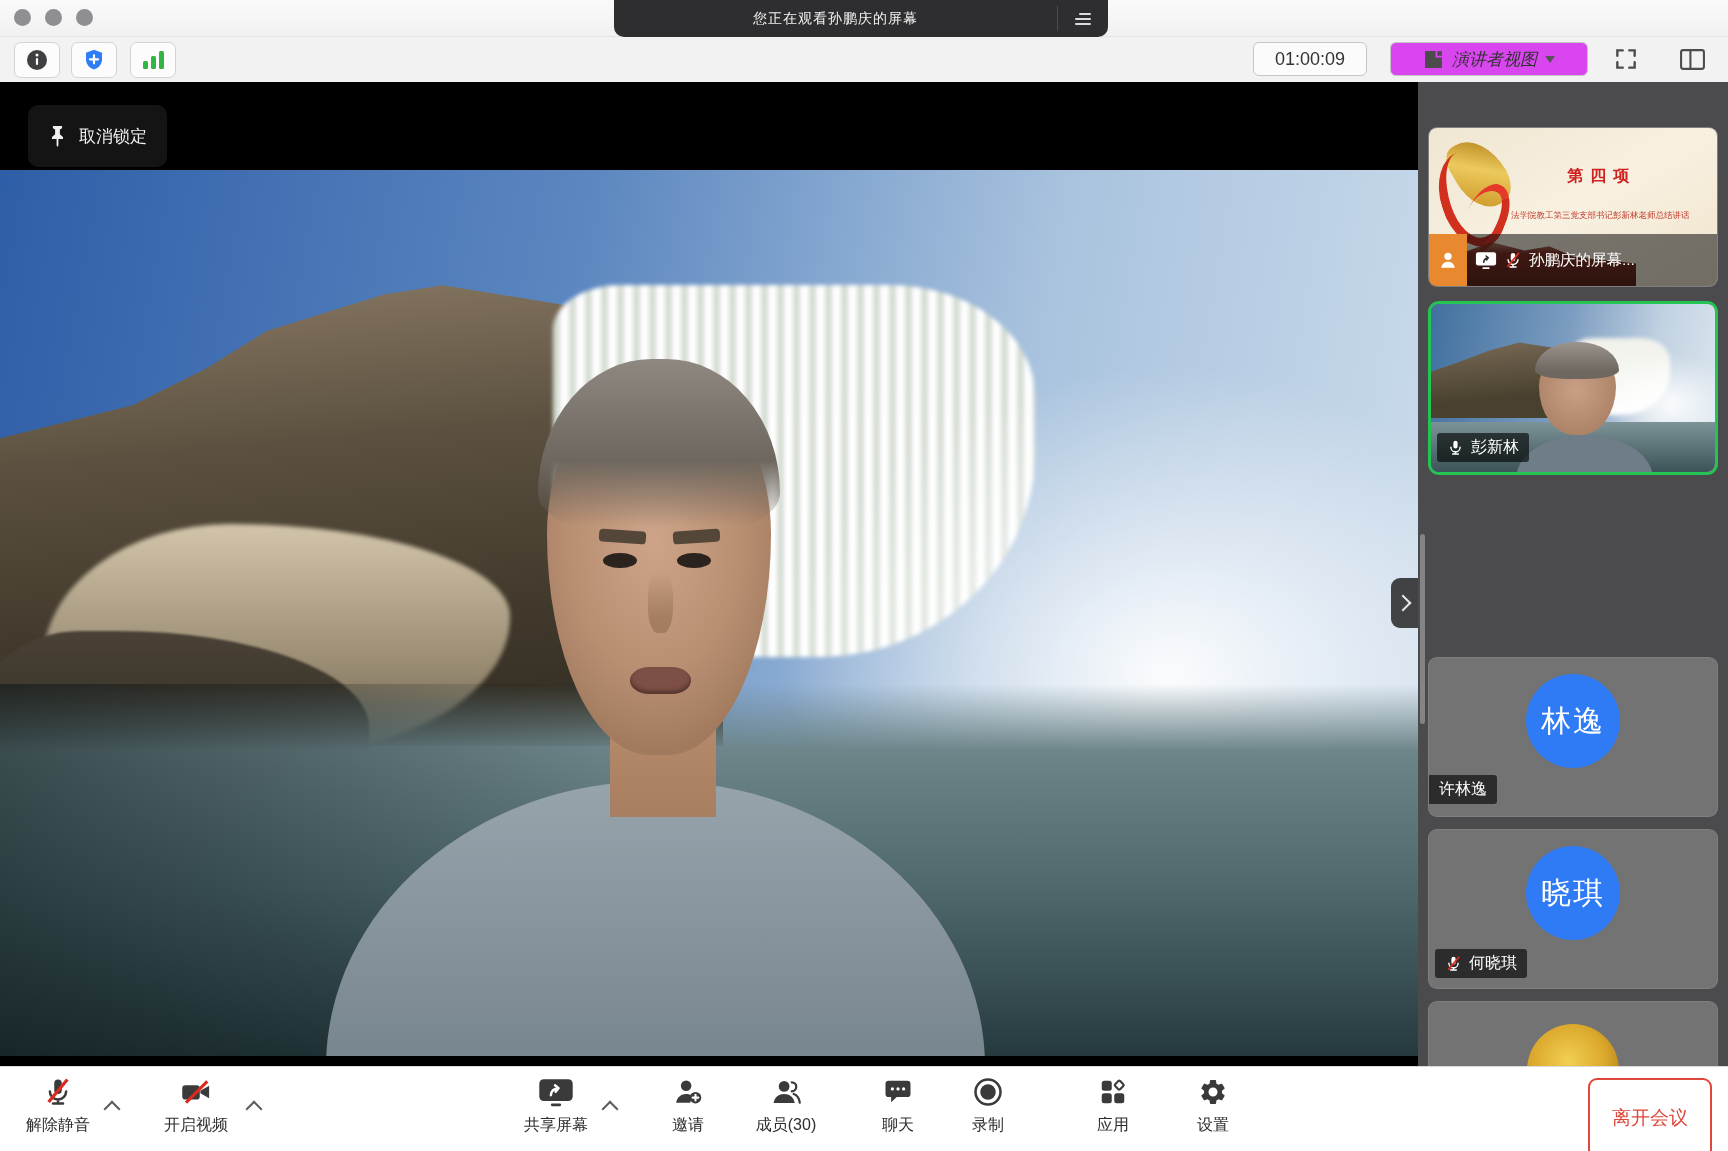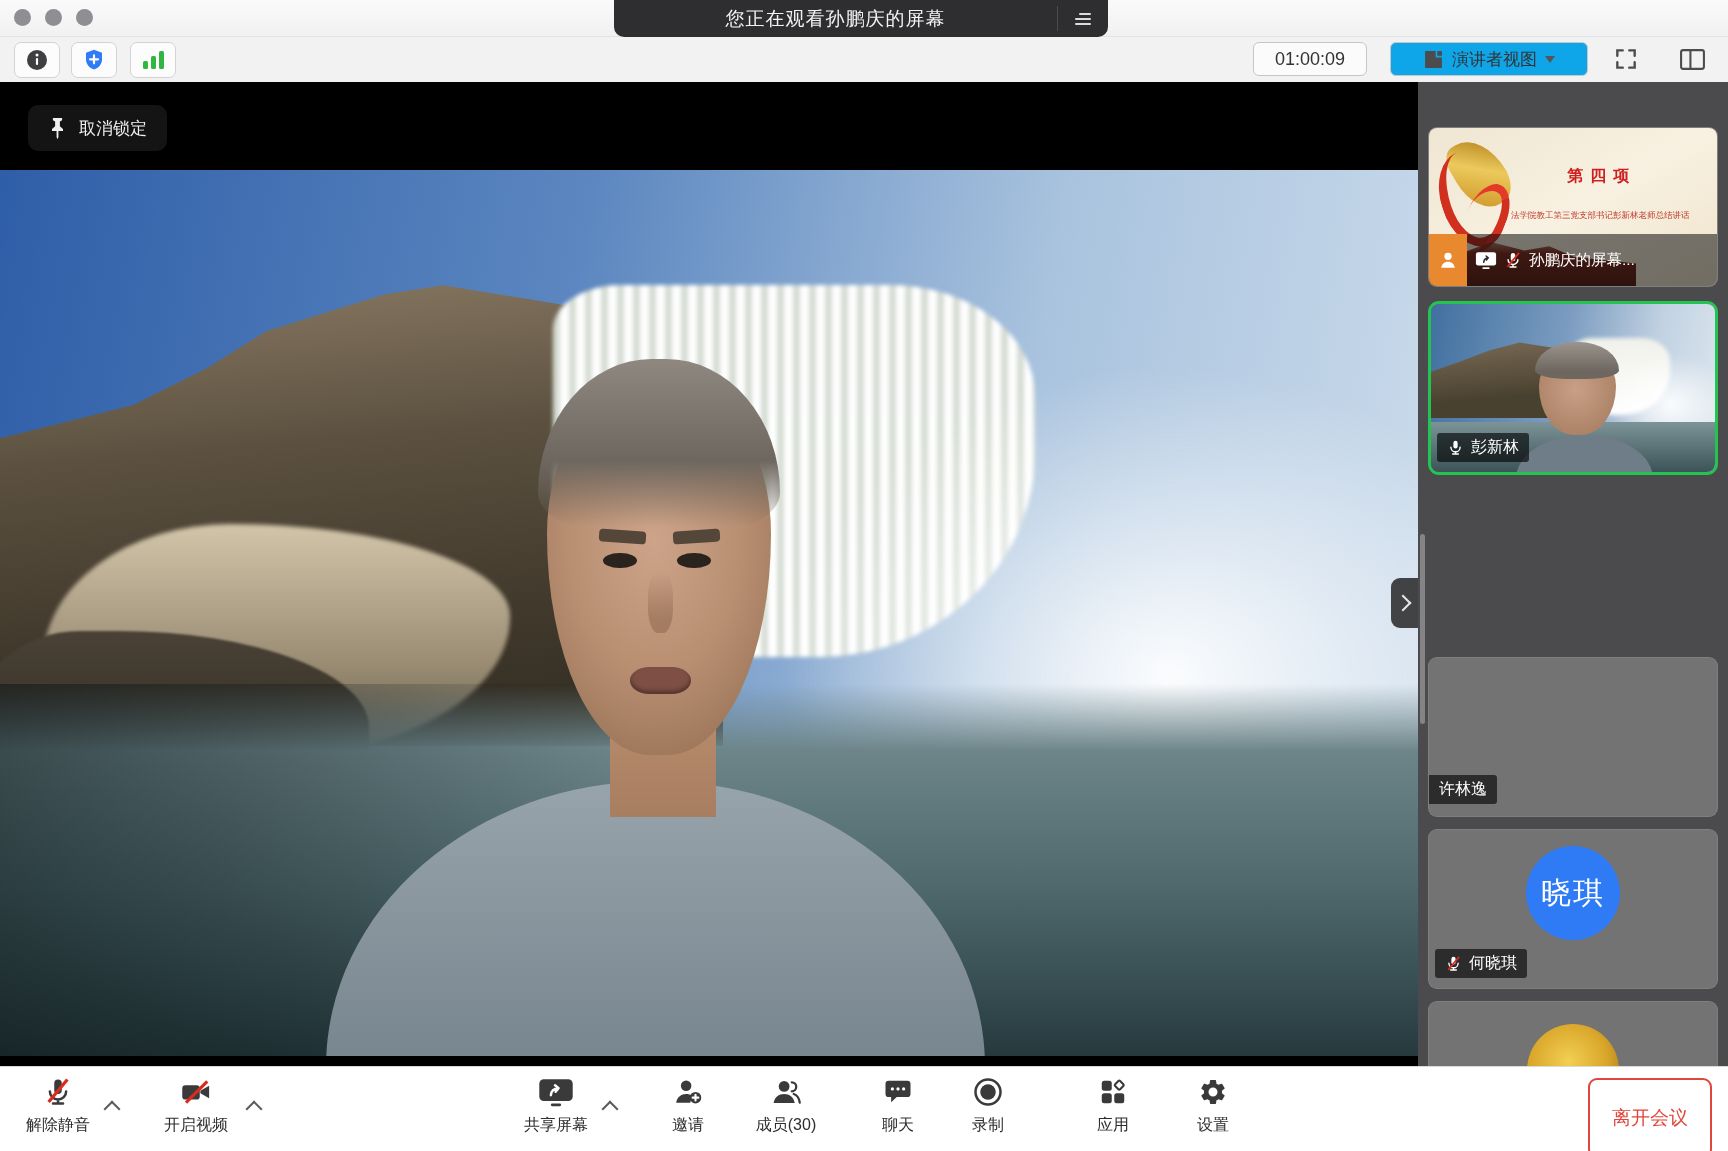--- a/index.html
+++ b/index.html
@@ -3,36 +3,36 @@
 <meta charset="utf-8">
 <style>
   html,body{margin:0;padding:0;background:#000;}
   body{font-family:"Liberation Sans","DejaVu Sans",sans-serif;-webkit-font-smoothing:antialiased;}
   .app{position:relative;width:1728px;height:1151px;overflow:hidden;background:#fff;}
 
   
   .titlebar{position:absolute;left:0;top:0;width:1728px;height:36px;background:linear-gradient(#fafafa,#f1f1f1);border-bottom:1px solid #e3e3e3;}
   .dot{position:absolute;top:9px;width:17px;height:17px;border-radius:50%;background:#8f8f93;}
   .title-pill{position:absolute;left:614px;top:0;width:494px;height:37px;background:#2e2e30;border-radius:0 0 10px 10px;display:flex;align-items:stretch;overflow:hidden;}
-  .title-pill .tp-text{flex:1;display:flex;align-items:center;justify-content:center;color:#f2f2f2;font-size:19px;letter-spacing:1px;}
+  .title-pill .tp-text{flex:1;display:flex;align-items:center;justify-content:center;color:#f2f2f2;font-size:14px;letter-spacing:1px;}
   .tp-div{width:1px;background:#4b4b4d;margin:6px 0;}
   .tp-menu{width:50px;display:flex;align-items:center;justify-content:center;cursor:pointer;}
   .menu-lines{display:flex;flex-direction:column;gap:3px;}
   .menu-lines b{display:block;height:2px;background:#dcdcdc;border-radius:1px;}
   .menu-lines b:nth-child(1){width:12px;margin-left:4px;}
   .menu-lines b:nth-child(2){width:16px;}
   .menu-lines b:nth-child(3){width:16px;}
 
   
   .topbar{position:absolute;left:0;top:37px;width:1728px;height:45px;background:#f2f2f2;border-bottom:1px solid #d7d7d7;}
   .tb-btn{position:absolute;top:5px;width:44px;height:34px;background:#fcfcfc;border:1px solid #d3d3d3;border-radius:7px;display:flex;align-items:center;justify-content:center;cursor:pointer;}
   .sigbars{display:flex;align-items:flex-end;gap:3px;}
   .sigbars i{display:block;width:5px;background:#32b643;border-radius:1.5px;}
   .timer{position:absolute;left:1253px;top:5px;width:112px;height:32px;border:1px solid #c6c6c6;border-radius:6px;background:#fbfbfb;display:flex;align-items:center;justify-content:center;font-size:18px;color:#333;}
-  .viewbtn{position:absolute;left:1390px;top:5px;width:196px;height:32px;border:1px solid #c6c6c6;border-radius:6px;background:#0ea5e9;display:flex;align-items:center;justify-content:center;gap:8px;cursor:pointer;font-size:17px;color:#333;}
+  .viewbtn{position:absolute;left:1390px;top:5px;width:196px;height:32px;border:1px solid #c6c6c6;border-radius:6px;background:#d946ef;display:flex;align-items:center;justify-content:center;gap:8px;cursor:pointer;font-size:17px;color:#333;font-style:italic;}
   .caret{width:0;height:0;border:5px solid transparent;border-top:7px solid #555;margin-top:6px;}
   .iconbtn{position:absolute;top:5px;width:44px;height:34px;display:flex;align-items:center;justify-content:center;cursor:pointer;}
 
   
   .stage{position:absolute;left:0;top:82px;width:1418px;height:984px;background:#000;overflow:hidden;}
   .scene{position:absolute;left:0;top:88px;right:0;bottom:10px;overflow:hidden;
     background:linear-gradient(100deg,#2f5ea8 0%,#5c87c0 38%,#a9c3de 68%,#cfdeed 100%);}
   .cliff{position:absolute;left:-1%;top:13%;width:52%;height:52%;
     background:linear-gradient(175deg,#8a7a64 0%,#5c5140 35%,#41392c 70%,#302a20 100%);
     clip-path:polygon(0 34%,10% 30%,20% 26%,30% 18%,38% 10%,46% 6%,54% 2%,62% 0,100% 10%,100% 100%,0 100%);}
@@ -53,21 +53,21 @@
   .hair{position:absolute;left:-4%;right:-4%;top:-4%;height:46%;
     background:linear-gradient(180deg,#8f8880,#6e675f 58%,rgba(110,103,95,0) 96%);
     border-radius:48% 48% 34% 34%/78% 78% 24% 24%;}
   .brow{position:absolute;width:21%;height:3.5%;background:#55463a;border-radius:4px;top:41%;}
   .brow.l{left:23%;transform:rotate(4deg);} .brow.r{left:56%;transform:rotate(-4deg);}
   .eye{position:absolute;width:15%;height:4%;background:#2b231d;border-radius:50%;top:47%;}
   .eye.l{left:25%;} .eye.r{left:58%;}
   .nose{position:absolute;left:45%;top:52%;width:11%;height:16%;background:linear-gradient(180deg,rgba(0,0,0,0),rgba(120,82,58,.38) 75%);border-radius:40%;}
   .mouth{position:absolute;left:37%;top:77%;width:27%;height:7%;background:#7d4f45;border-radius:35%/55%;box-shadow:inset 0 -3px 4px rgba(0,0,0,.35);}
 
-  .pinbtn{position:absolute;left:28px;top:23px;height:46px;padding:0 20px;background:rgba(25,25,25,.78);border-radius:10px;display:flex;align-items:center;gap:12px;color:#f0f0f0;font-size:17px;cursor:pointer;}
+  .pinbtn{position:absolute;left:28px;top:23px;height:46px;padding:8px 20px;background:rgba(25,25,25,.78);border-radius:10px;display:flex;align-items:center;gap:12px;color:#f0f0f0;font-size:17px;cursor:pointer;}
   .chatbar{position:absolute;left:38px;top:796px;width:198px;height:52px;background:rgba(24,24,24,.66);border-radius:10px;display:flex;align-items:center;gap:11px;padding:0 12px;box-sizing:border-box;}
   .smiley{width:29px;height:29px;background:#ededed;border-radius:50%;position:relative;flex:none;cursor:pointer;}
   .smiley i{position:absolute;width:4px;height:6px;background:#1f1f1f;border-radius:2px;top:7px;}
   .smiley i.l{left:7px;} .smiley i.r{right:7px;}
   .smiley u{position:absolute;left:6px;right:6px;top:14px;height:9px;background:#1f1f1f;border-radius:0 0 9px 9px;}
   .cb-div{width:1px;height:28px;background:rgba(255,255,255,.28);}
   .cb-text{color:#b9b9b9;font-size:17px;white-space:nowrap;}
   .chev{display:inline-block;width:10px;height:10px;border-left:2.5px solid #cfcfcf;border-top:2.5px solid #cfcfcf;}
   .chev.left{transform:rotate(-45deg);}
   .chev.right{transform:rotate(135deg);}
@@ -278,20 +278,21 @@
         <svg width="17" height="17" viewBox="0 0 24 24">
           <rect x="9" y="2.5" width="6" height="11" rx="3" fill="#fff"></rect>
           <path d="M5.5 11.5a6.5 6.5 0 0 0 13 0M12 18v3.2M8 21.2h8" stroke="#fff" stroke-width="2" fill="none" stroke-linecap="round"></path>
         </svg>
         <span>彭新林</span>
       </div>
     </div>
 
 
     <div class="thumb" style="top:575px">
+      <div class="initials">林逸</div>
       <div class="namechip" style="left:0;bottom:12px;border-radius:0 3px 3px 0">
         <span>许林逸</span>
       </div>
     </div>
 
     <div class="thumb" style="top:747px">
       <div class="initials">晓琪</div>
       <div class="namechip">
         <svg width="17" height="17" viewBox="0 0 24 24">
           <rect x="9" y="2.5" width="6" height="11" rx="3" fill="#fff"></rect>

